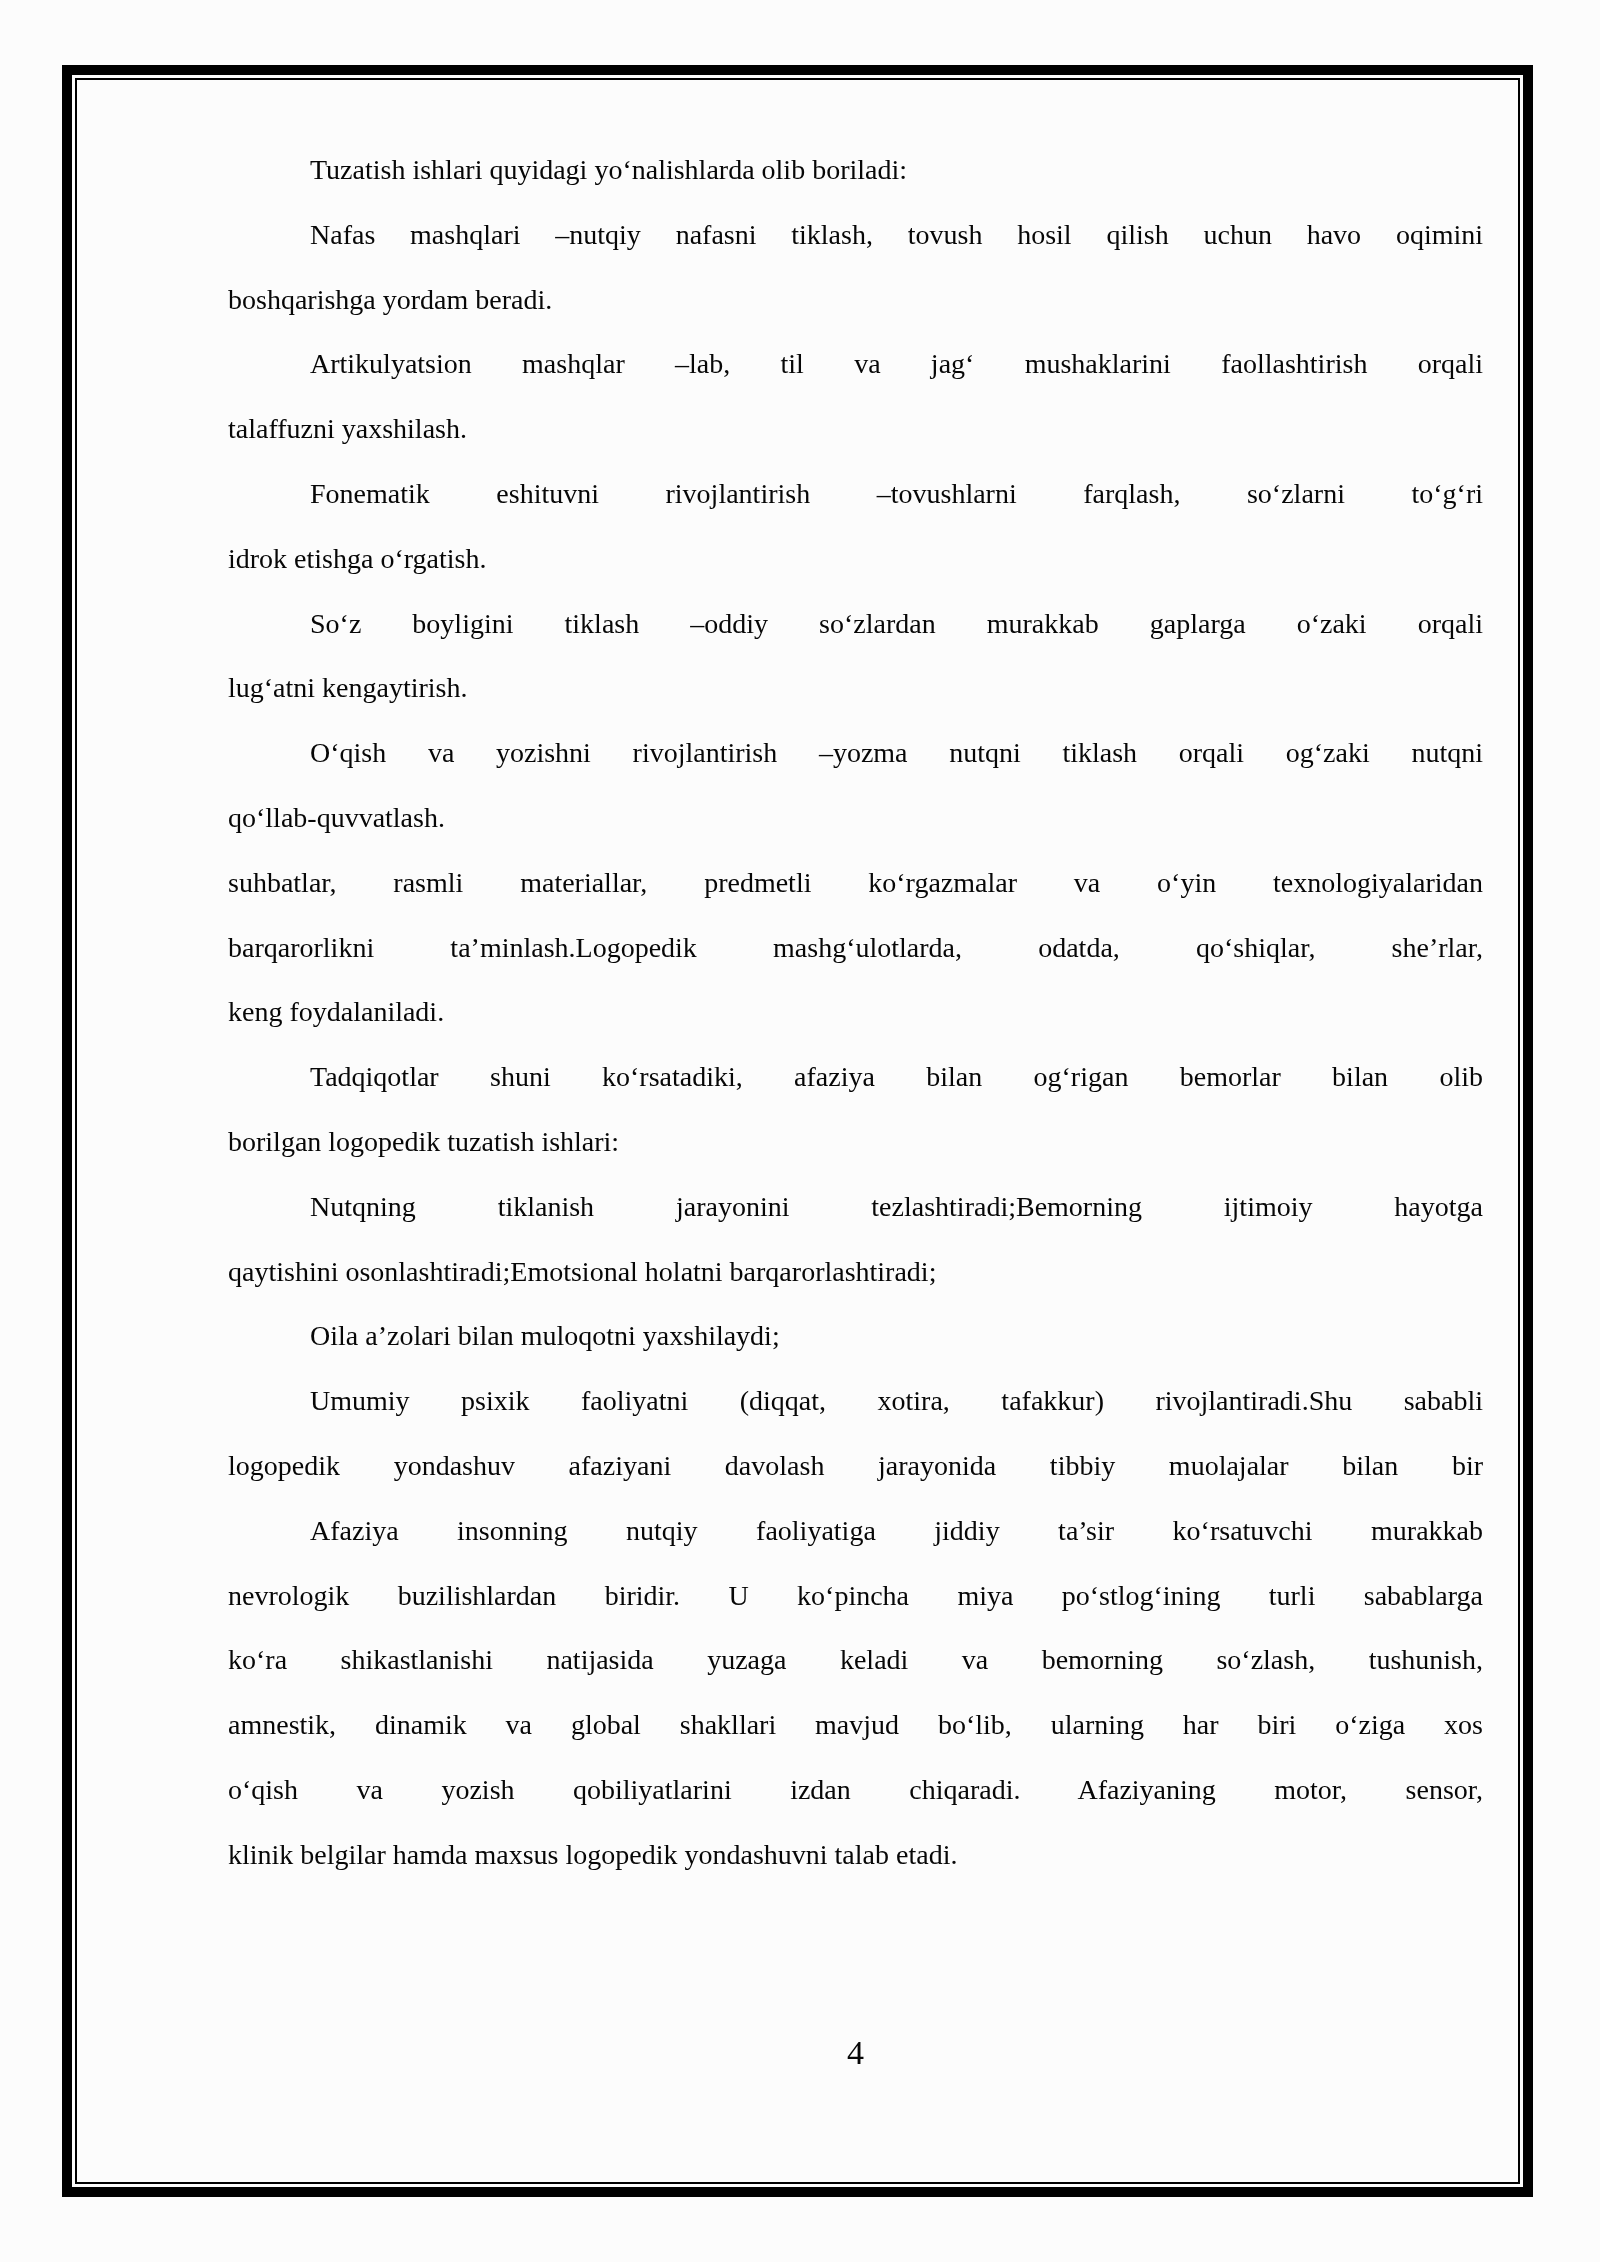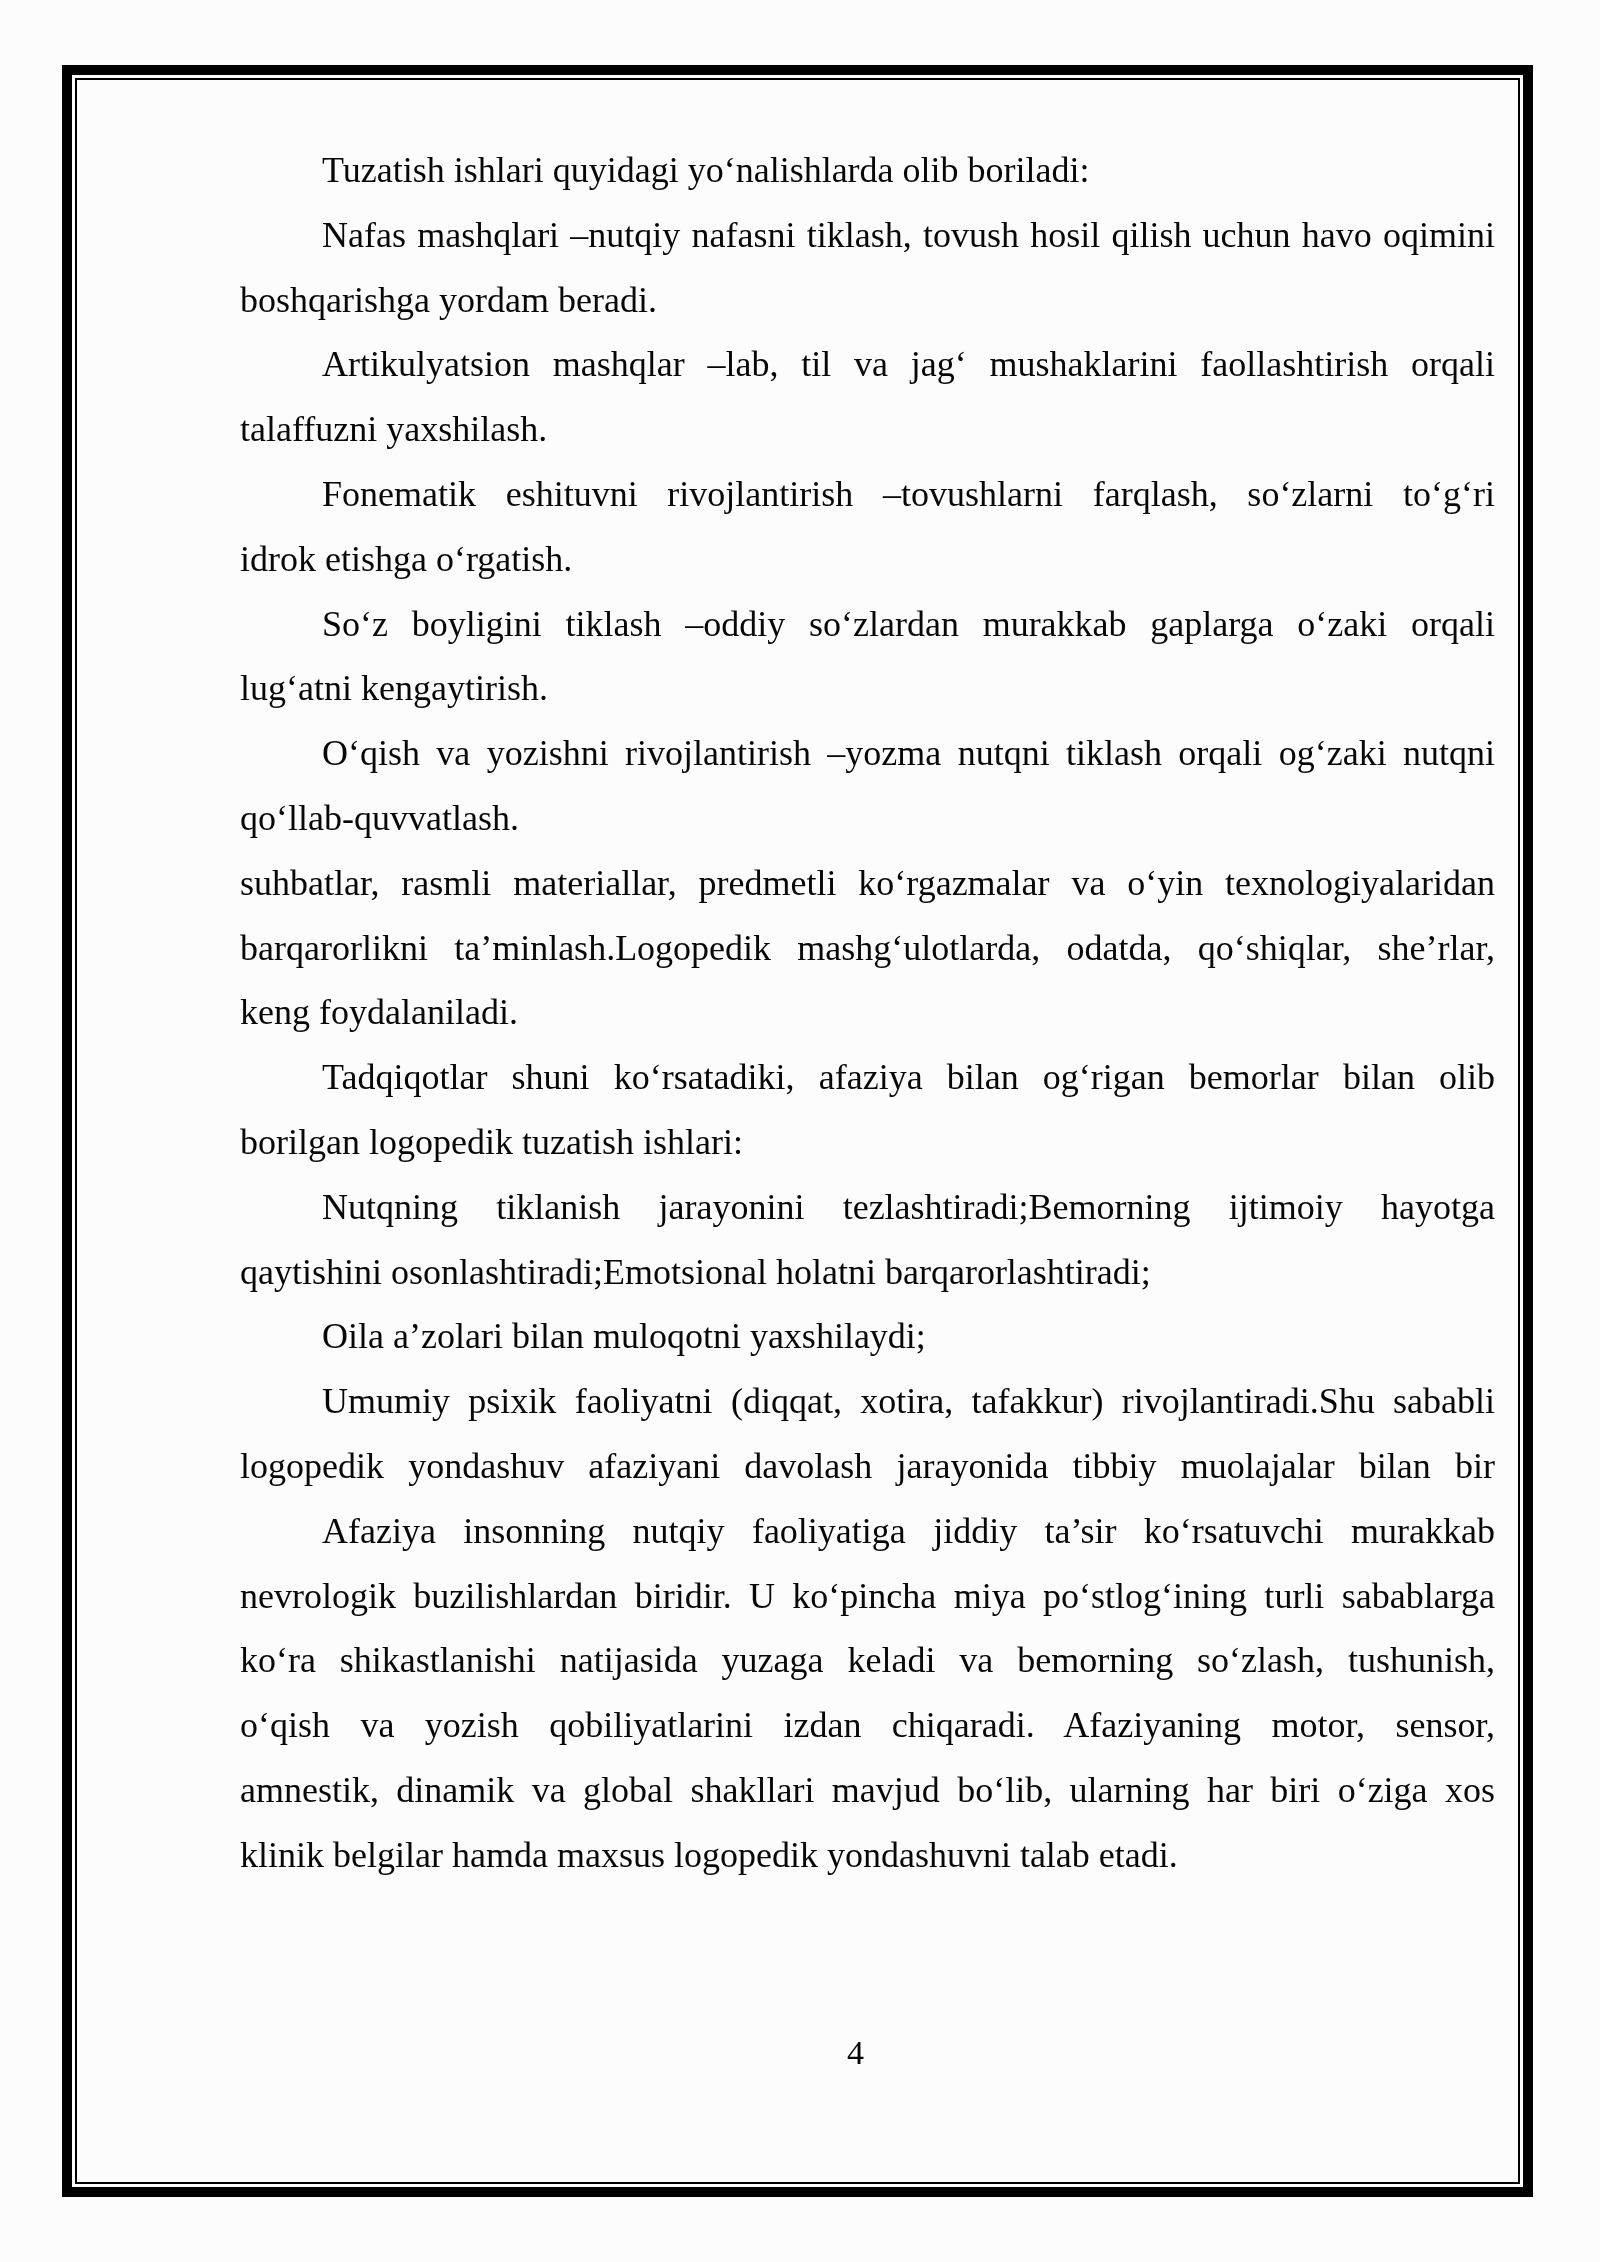--- a/index.html
+++ b/index.html
@@ -20,23 +20,23 @@
     border: 10px solid #000;
     box-sizing: border-box;
   }
   .frame-inner {
     position: absolute;
     left: 3px; top: 3px; right: 3px; bottom: 3px;
     border: 2px solid #000;
   }
   .doc {
     position: absolute;
-    left: 240px; top: 138px;
+    left: 228px; top: 138px;
     width: 1255px;
-    font-size: 36px;
+    font-size: 28px;
     line-height: 64.8px;
     text-rendering: optimizeLegibility;
   }
   .para { margin: 0; padding: 0; }
   .line {
     height: 64.8px;
     overflow: hidden;
     text-align: justify;
     text-align-last: justify;
     text-justify: inter-word;
@@ -100,19 +100,19 @@
       <div class="line first last">Oila a’zolari bilan muloqotni yaxshilaydi;</div>
     </div>
     <div class="para">
       <div class="line first">Umumiy psixik faoliyatni (diqqat, xotira, tafakkur) rivojlantiradi.Shu sababli</div>
       <div class="line">logopedik yondashuv afaziyani davolash jarayonida tibbiy muolajalar bilan bir</div>
     </div>
     <div class="para">
       <div class="line first">Afaziya insonning nutqiy faoliyatiga jiddiy ta’sir ko‘rsatuvchi murakkab</div>
       <div class="line">nevrologik buzilishlardan biridir. U ko‘pincha miya po‘stlog‘ining turli sabablarga</div>
       <div class="line">ko‘ra shikastlanishi natijasida yuzaga keladi va bemorning so‘zlash, tushunish,</div>
+      <div class="line">amnestik, dinamik va global shakllari mavjud bo‘lib, ularning har biri o‘ziga xos</div>
       <div class="line">o‘qish va yozish qobiliyatlarini izdan chiqaradi. Afaziyaning motor, sensor,</div>
-      <div class="line">amnestik, dinamik va global shakllari mavjud bo‘lib, ularning har biri o‘ziga xos</div>
       <div class="line last">klinik belgilar hamda maxsus logopedik yondashuvni talab etadi.</div>
     </div>
   </div>
 
 <div class="footer">4</div>
 
 </body></html>

